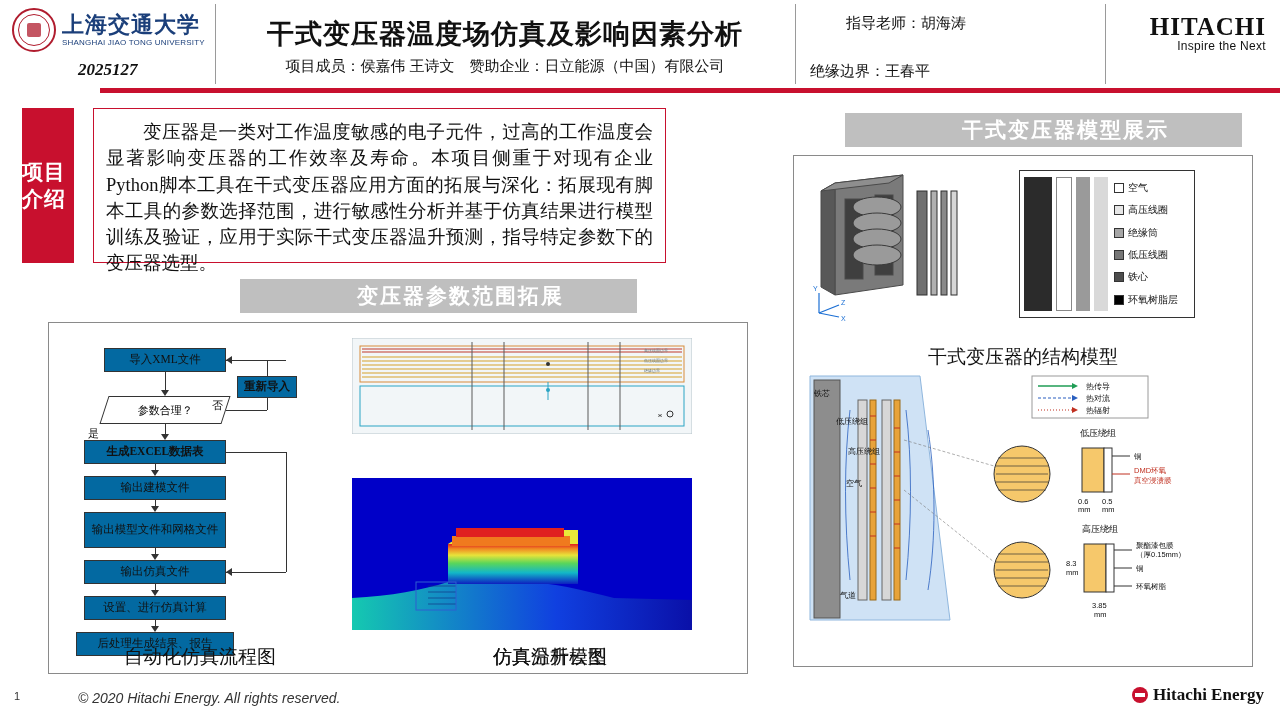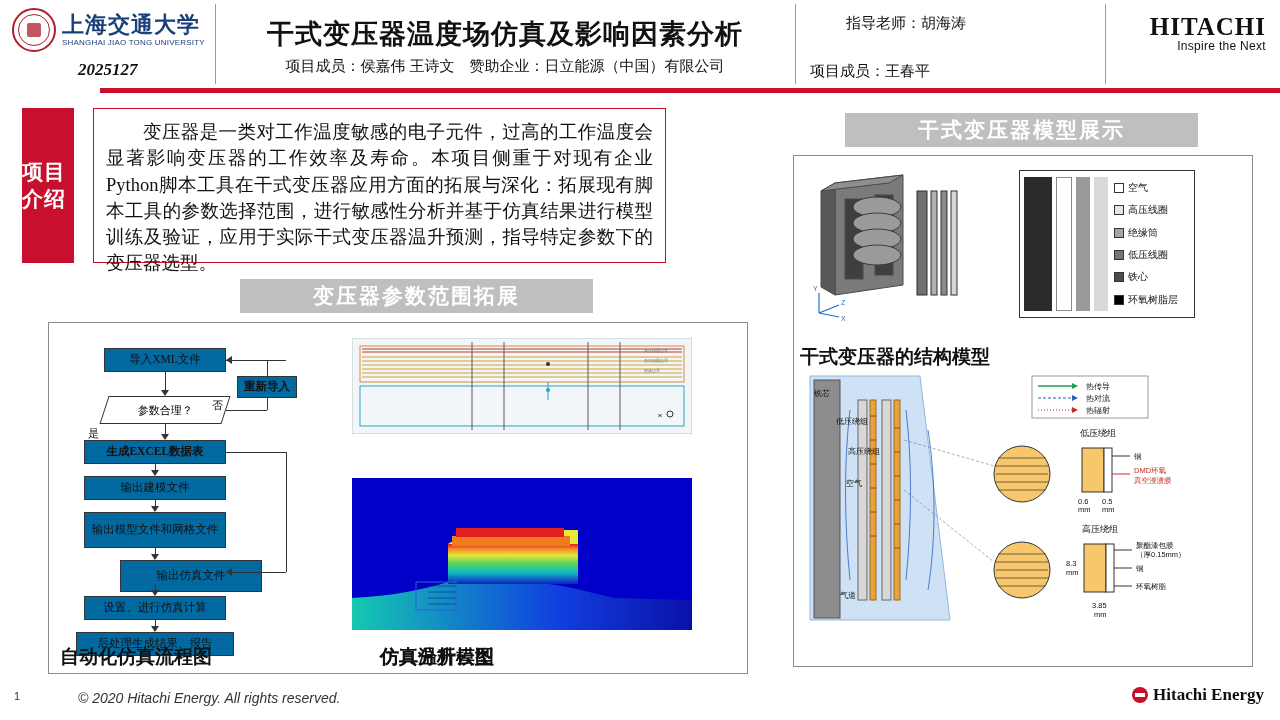--- a/index.html
+++ b/index.html
@@ -200,20 +200,21 @@
   .section-banner {
     position: absolute;
     background: #bfbfbf;
     color: #ffffff;
     font-family: "Liberation Serif", serif;
     font-weight: bold;
     display: flex;
     align-items: center;
     justify-content: center;
     letter-spacing: 2px;
+    padding-left: 44px;
   }
   .banner-params {
     left: 240px; top: 279px;
     width: 353px; height: 34px;
     font-size: 21px;
   }
   .banner-model {
     left: 845px; top: 113px;
     width: 353px; height: 34px;
     font-size: 21px;
@@ -222,23 +223,23 @@
   .left-panel {
     position: absolute;
     left: 48px; top: 322px;
     width: 700px; height: 352px;
     border: 1px solid #8a8a8a;
     background: #ffffff;
     box-sizing: border-box;
   }
   .cap {
     position: absolute;
-    text-align: left;
-    font-family: "Liberation Serif", serif;
-    font-weight: bold;
+    text-align: center;
+    font-family: "Liberation Serif", serif;
+    font-weight: normal;
     color: #111;
   }
   .cap-flow {
     left: 60px; top: 644px;
     width: 280px;
     font-size: 19px;
   }
   .cap-sim {
     left: 380px; top: 644px;
     width: 340px;
@@ -418,21 +419,21 @@
     </div>
     <div class="id-number">2025127</div>
 
     <div class="vline l1"></div>
     <div class="vline l2"></div>
     <div class="vline l3"></div>
 
     <div class="main-title">干式变压器温度场仿真及影响因素分析</div>
     <div class="members-line">项目成员：侯嘉伟 王诗文　赞助企业：日立能源（中国）有限公司</div>
     <div class="advisor">指导老师：胡海涛</div>
-    <div class="company-mentor">项目成员：王春平</div>
+    <div class="company-mentor">绝缘边界：王春平</div>
 
     <div class="hitachi-logo">
       <div class="hl-main">HITACHI</div>
       <div class="hl-sub">Inspire the Next</div>
     </div>
   </div>
   <div class="header-sep"></div>
   <div class="header-sep-left"></div>
 
   <div class="intro-tab">
@@ -456,21 +457,21 @@
     <div class="fnode" style="left:175px; top:42px; width:60px; height:22px; font-weight:bold;">重新导入</div>
     <div class="fdia" style="left:42px; top:62px; width:122px; height:28px; transform:skewX(-18deg);">
       <span style="transform:skewX(18deg);">参数合理？</span>
     </div>
     <div class="flabel" style="left:26px; top:92px;">是</div>
     <div class="flabel" style="left:150px; top:64px;">否</div>
 
     <div class="fnode" style="left:22px; top:106px; width:142px; height:24px; font-weight:bold;">生成EXCEL数据表</div>
     <div class="fnode" style="left:22px; top:142px; width:142px; height:24px;">输出建模文件</div>
     <div class="fnode" style="left:22px; top:178px; width:142px; height:36px;">输出模型文件和网格文件</div>
-    <div class="fnode" style="left:22px; top:226px; width:142px; height:32px;margin-left:36px;">输出仿真文件</div>
+    <div class="fnode" style="left:22px; top:226px; width:142px; height:24px;">输出仿真文件</div>
     <div class="fnode" style="left:22px; top:262px; width:142px; height:24px;">设置、进行仿真计算</div>
     <div class="fnode" style="left:14px; top:298px; width:158px; height:24px;">后处理生成结果、报告</div>
 
     <div class="farrow v" style="left:103px; top:38px; height:18px;"></div>
     <div class="ahead" style="left:99px; top:56px;"></div>
     <div class="farrow v" style="left:103px; top:90px; height:10px;"></div>
     <div class="ahead" style="left:99px; top:100px;"></div>
     <div class="farrow v" style="left:93px; top:130px; height:6px;"></div>
     <div class="ahead" style="left:89px; top:136px;"></div>
     <div class="farrow v" style="left:93px; top:166px; height:6px;"></div>

